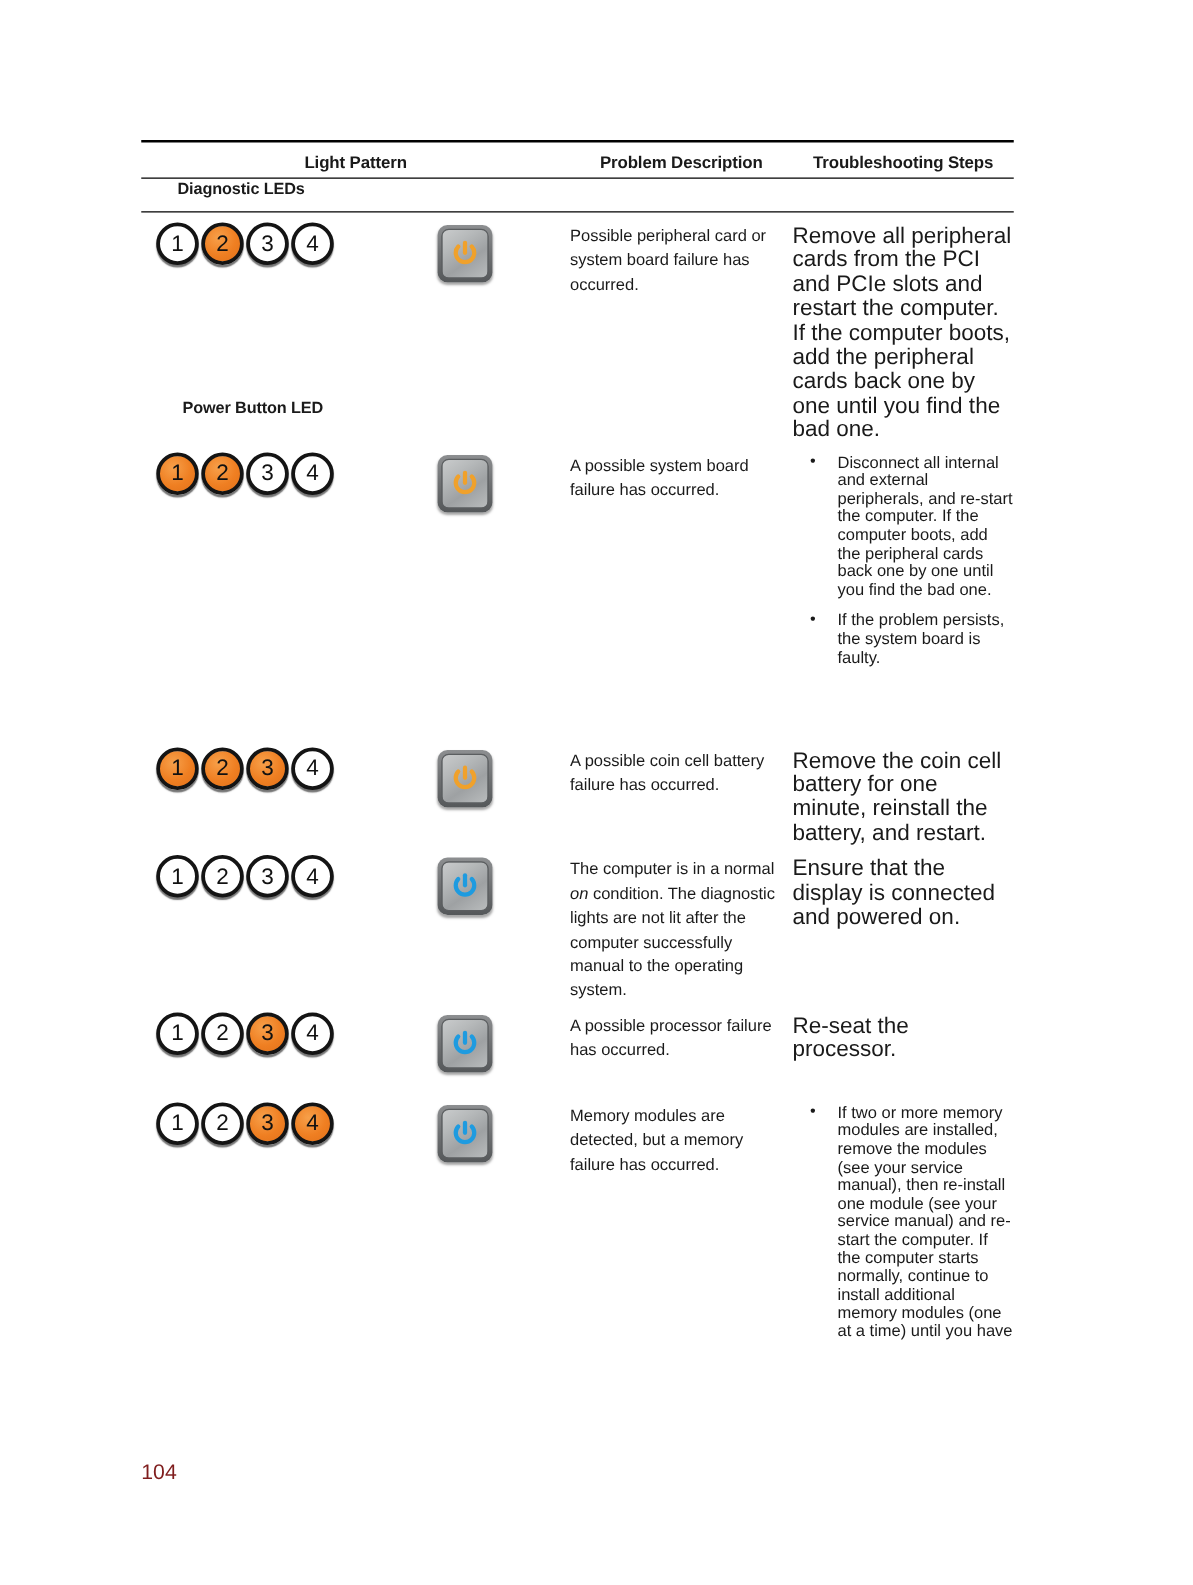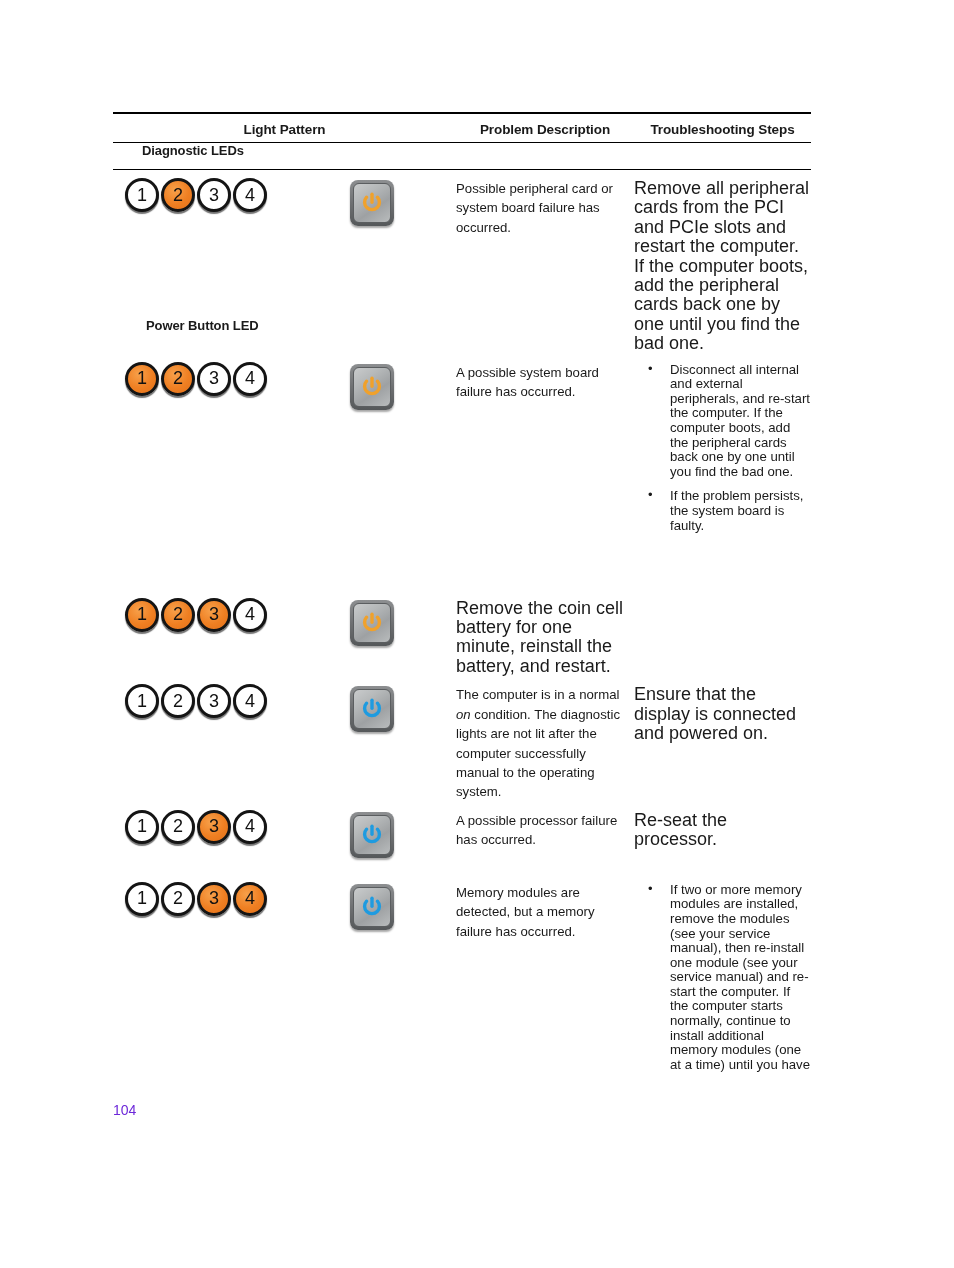--- a/index.html
+++ b/index.html
@@ -182,23 +182,23 @@
     display: flex;
     align-items: center;
     justify-content: center;
   }
   .pwr svg { display: block; }
 
   
   .pagenum {
     position: absolute;
     left: 113px;
-    top: 1102px;
-    font-size: 14px;
-    color: #6d28d9;
+    top: 1168px;
+    font-size: 17px;
+    color: #7f1d1d;
   }
 </style>
 </head>
 <body>
 
 <div class="page">
 
   <div class="tbl">
 
     <div class="rule-top"></div>
@@ -342,20 +342,23 @@
               <div class="inner">
                 <span>
                   <svg width="26" height="26" viewBox="0 0 26 26" aria-hidden="true">
                     <path d="M13 4.2 L13 12.2" stroke="#F0A12B" stroke-width="3.4" stroke-linecap="round" fill="none"></path>
                     <path d="M7.6 7.2 A7.4 7.4 0 1 0 18.4 7.2" stroke="#F0A12B" stroke-width="3.4" stroke-linecap="round" fill="none"></path>
                   </svg>
                 </span>
               </div>
             </div>
           </div>
+          <div class="cell-problem">
+            <p>A possible coin cell battery failure has occurred.</p>
+          </div>
           <div class="cell-steps">
             <p>Remove the coin cell battery for one minute, reinstall the battery, and restart.</p>
           </div>
         </div>
         <div class="trow" style="min-height: 118px;">
           <div class="cell-leds">
             <div class="led-group">
               <div class="led">
                 <div class="disc">
                   <span class="num">1</span>

